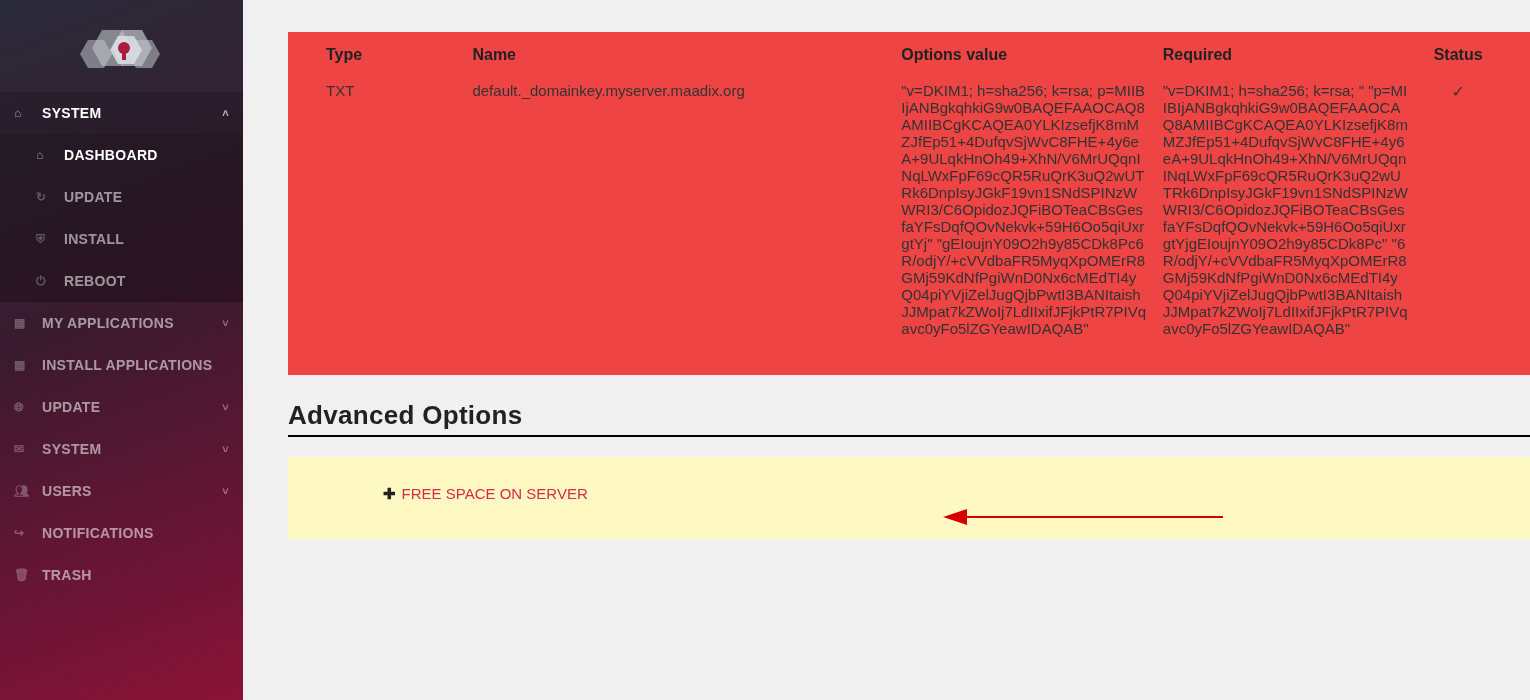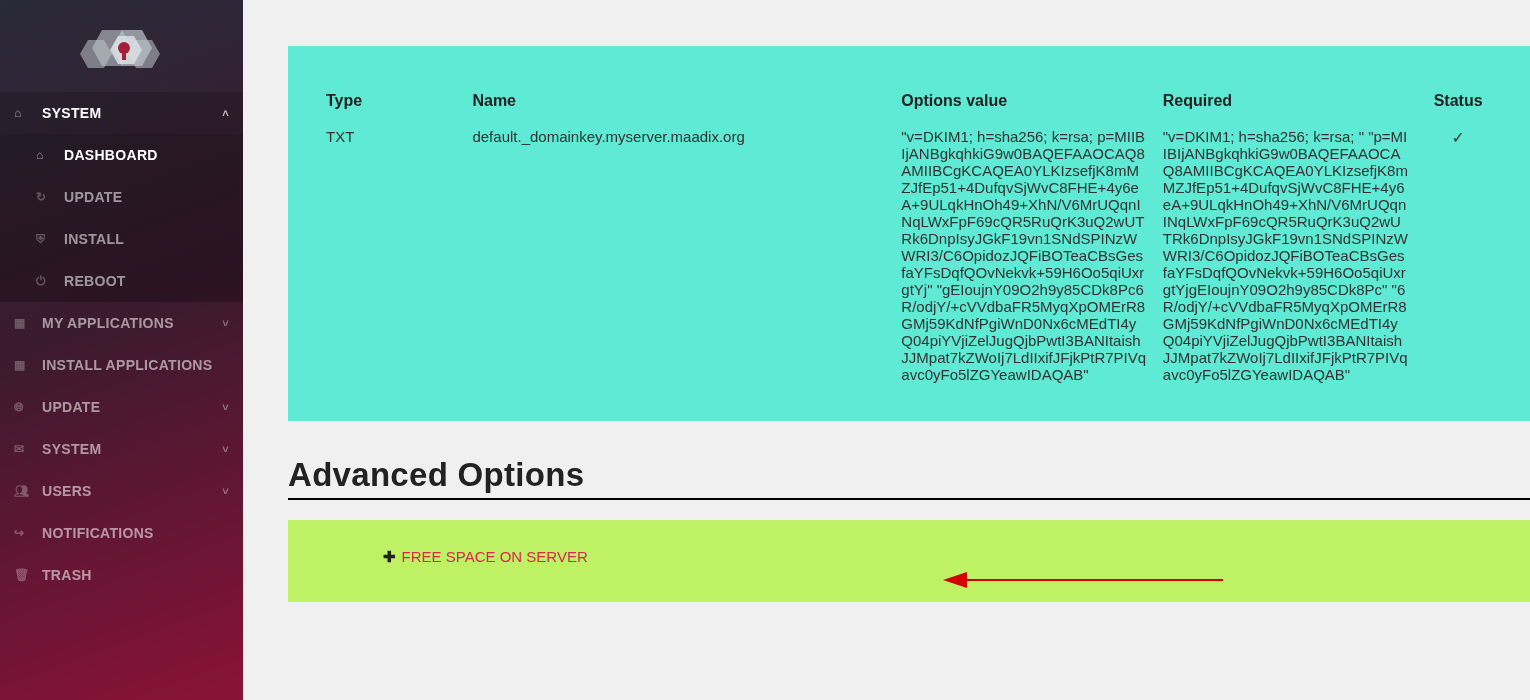--- a/index.html
+++ b/index.html
@@ -48,23 +48,23 @@
 
   .main {
     margin-left: 243px;
     padding: 0 0 0 45px;
     background: #f0f0f0;
     height: 700px;
     overflow: hidden;
     width: 1287px;
   }
   .panel {
-    background: #5eead4;
-    margin-top: 46px;
-    padding: 36px 30px 30px;
+    background: #ef4444;
+    margin-top: 32px;
+    padding: 4px 30px 30px;
     color: #333;
     font-size: 15px;
   }
   table { width: 100%; border-collapse: collapse; }
   th {
     text-align: left;
     font-weight: 700;
     font-size: 16px;
     padding: 10px 8px;
     color: #222;
@@ -77,31 +77,31 @@
     word-break: break-all;
   }
   .col-type { width: 140px; }
   .col-name { width: 410px; }
   .col-cur  { width: 250px; }
   .col-req  { width: 250px; }
   .col-stat { width: 80px; text-align: center; }
   .check { font-size: 16px; }
 
   .adv-title {
-    margin-top: 35px;
-    font-size: 33px;
+    margin-top: 25px;
+    font-size: 26px;
     font-weight: 700;
     color: #222;
     border-bottom: 2px solid #000;
     padding-bottom: 4px;
     font-family: "Arial Narrow", Arial, sans-serif;
     letter-spacing: 0.3px;
   }
   .adv-panel {
-    background: #bef264;
+    background: #fef9c3;
     margin-top: 20px;
     padding: 28px 95px;
   }
   .adv-link {
     display: block;
     color: #d9274b;
     font-size: 15px;
     font-weight: 400;
     margin-bottom: 8px;
     cursor: pointer;

